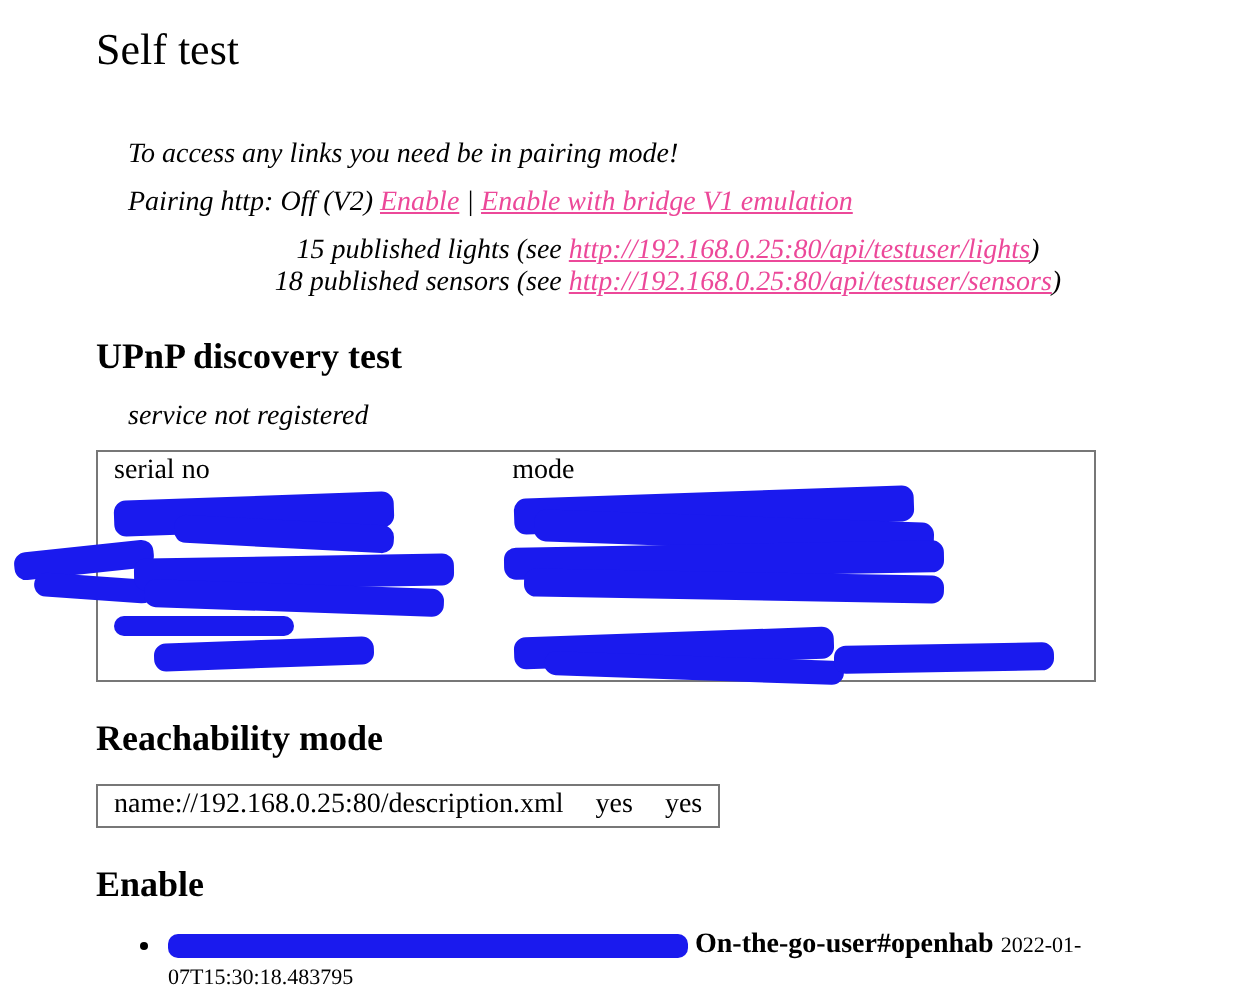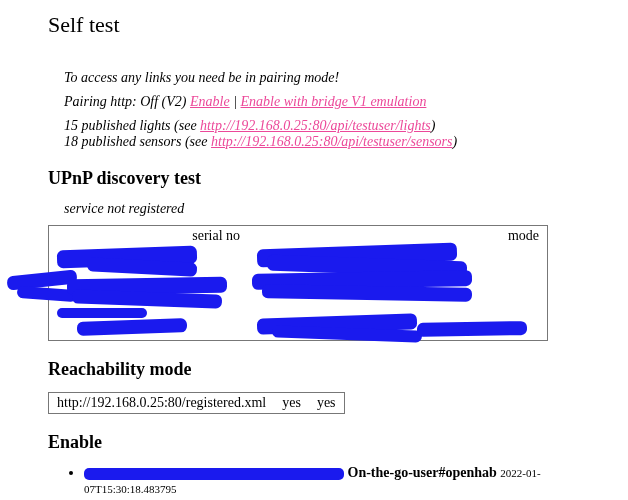--- a/index.html
+++ b/index.html
@@ -31,21 +31,21 @@
     }
     .divider {
       color: #000;
     }
     table {
       border-collapse: collapse;
       border: 1px solid #777;
     }
     td, th {
       padding: 2px 8px;
-      text-align: right;
+      text-align: left;
       font-weight: normal;
     }
     .upnp-table {
       width: 500px;
     }
     .upnp-table td {
       vertical-align: top;
     }
     .scribble-area {
       position: relative;
@@ -69,20 +69,21 @@
       height: 12px;
       background: #1a1aee;
       border-radius: 5px;
       vertical-align: middle;
     }
     .small-ts {
       font-size: 11px;
     }
     .nowrap {
       white-space: nowrap;
+      text-align: center;
     }
   </style>
 </head>
 <body>
 
 <h2>Self test</h2>
 
 <p>To access any links you need be in pairing mode!</p>
 
 <p>
@@ -130,21 +131,21 @@
     </td>
   </tr>
 </tbody>
   </table>
 
 <h3>Reachability mode</h3>
 
 <table>
   <tbody>
   <tr>
-    <td>http://192.168.0.25:80/registered.xml</td>
+    <td>name://192.168.0.25:80/description.xml</td>
     <td>yes</td>
     <td>yes</td>
   </tr>
 </tbody>
   </table>
 
 <h3>Enable</h3>
 
 <ul>
   <li>

